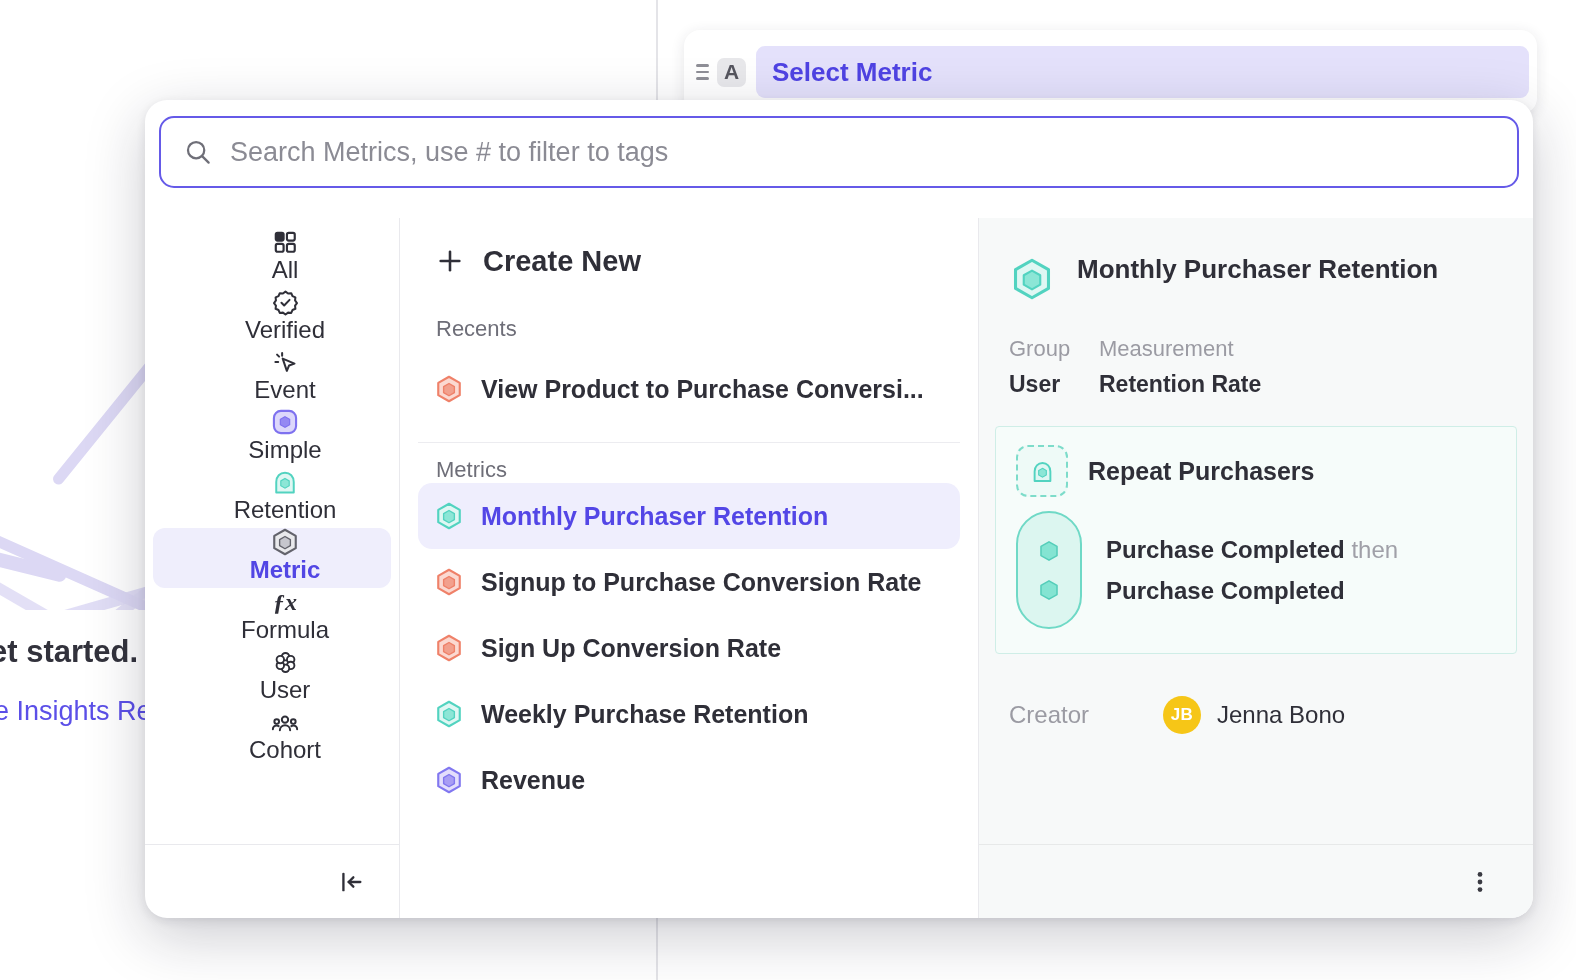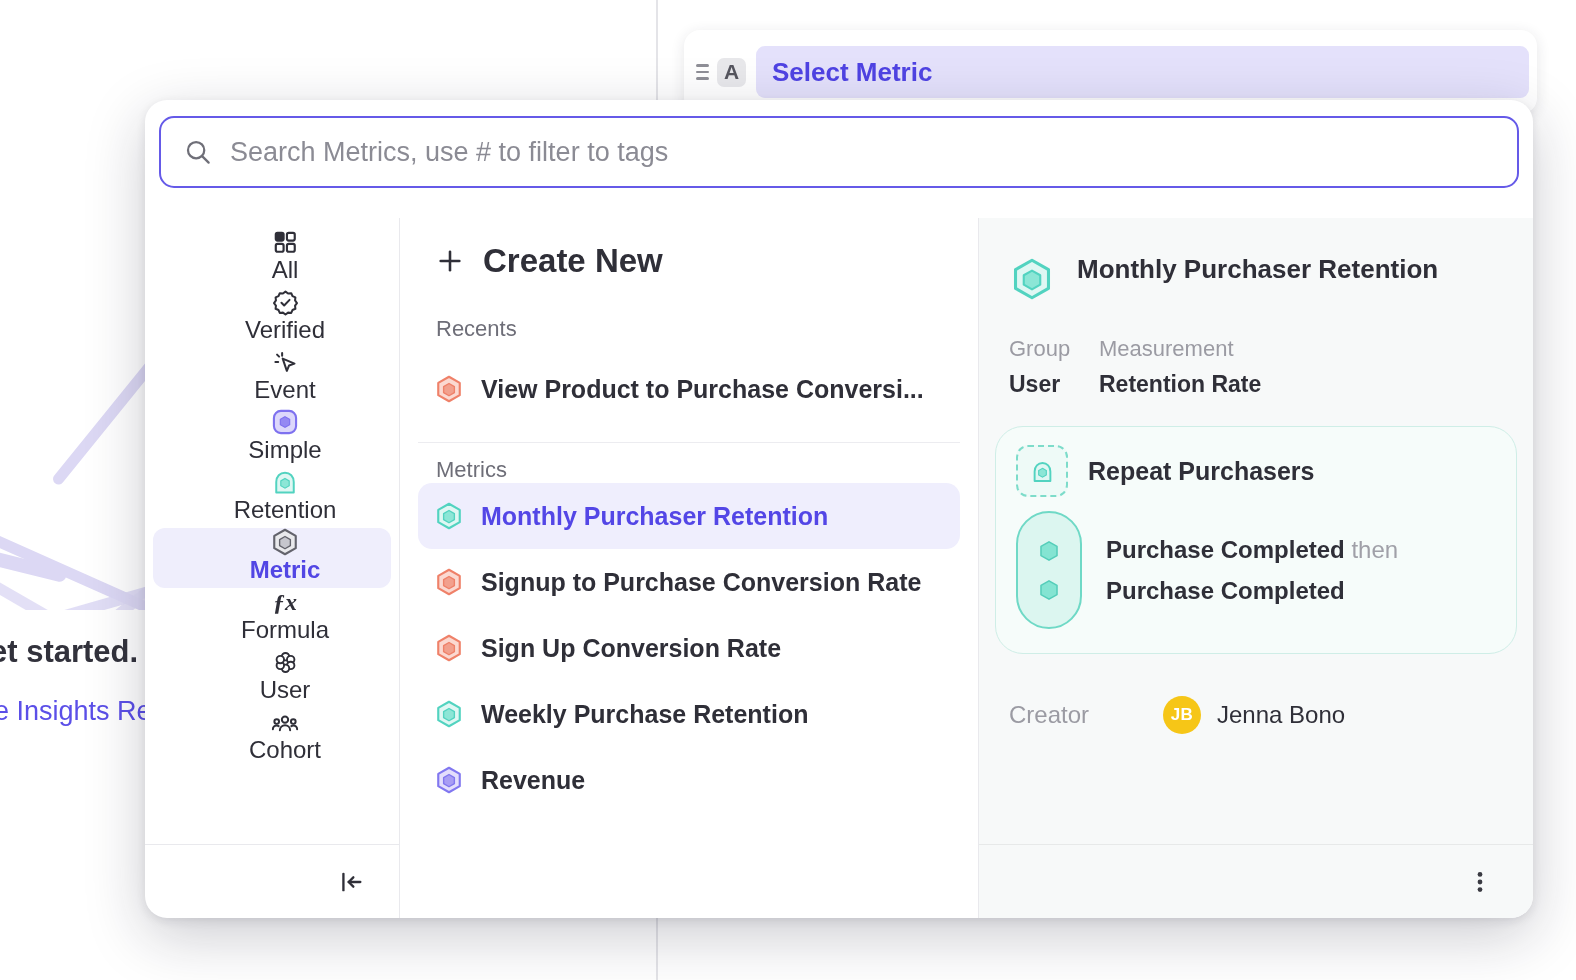--- a/index.html
+++ b/index.html
@@ -63,21 +63,21 @@
   }
   .side-item .sicon{width:28px;height:28px;display:flex;align-items:center;justify-content:center;flex:0 0 28px;}
   .side-item.selected{background:#efeefc;color:#5246e4;font-weight:600;}
   .side-footer{
     position:absolute;left:0;right:0;bottom:0;height:74px;border-top:1.5px solid #e9e9ed;
     display:flex;align-items:center;justify-content:flex-end;padding-right:34px;box-sizing:border-box;
   }
   .icon-btn{cursor:pointer;display:flex;align-items:center;justify-content:center;}
   
   .list{flex:1;padding:10px 18px 0;box-sizing:border-box;}
-  .create-row{height:66px;display:flex;align-items:center;gap:19px;padding-left:18px;font-size:33px;font-weight:700;color:#2f2f38;cursor:pointer;border-radius:14px;}
+  .create-row{height:66px;display:flex;align-items:center;gap:19px;padding-left:18px;font-size:29px;font-weight:700;color:#2f2f38;cursor:pointer;border-radius:14px;}
   .section-label{font-size:22px;font-weight:400;color:#6e6e78;padding-left:18px;margin-top:22px;}
   .item-row{
     height:66px;display:flex;align-items:center;gap:17px;padding-left:16px;border-radius:14px;
     font-size:25px;font-weight:600;color:#2f2f38;cursor:pointer;white-space:nowrap;
   }
   .item-row.recent{margin-top:14px;}
   .item-row.selected{background:#efeefd;color:#5346e6;}
   .list-divider{border:none;border-top:1.5px solid #ececf0;margin:20px 0 8px;}
   .hexicon{width:30px;height:30px;flex:0 0 30px;}
   .hexicon.purple{--s:#8177f0;--f:#e3defc;--if:#a89df4;}
@@ -88,21 +88,21 @@
   .detail{width:555px;flex:0 0 555px;border-left:1.5px solid #e9e9ed;background:#f7f9f9;position:relative;padding:36px 16px 0;box-sizing:border-box;}
   .detail-head{display:flex;gap:22px;padding-left:14px;}
   .detail-head .bighex{width:46px;height:46px;flex:0 0 46px;margin-top:2px;}
   .detail-title{font-size:26px;font-weight:700;color:#2f2f38;}
   .detail-sub{font-size:24px;color:#8b8b93;margin-top:9px;}
   .meta{display:flex;margin-top:34px;padding-left:14px;}
   .meta .mcol1{width:90px;}
   .meta .mlabel{font-size:22px;color:#9b9ba3;}
   .meta .mvalue{font-size:23px;font-weight:600;color:#2f2f38;margin-top:9px;}
   .tealcard{
-    margin:28px 0 0;background:#f6fcfa;border:1.5px solid #cfeee7;border-radius:28px;
+    margin:28px 0 0;background:#f6fcfa;border:1.5px solid #cfeee7;border-radius:4px;
     padding:18px 20px 24px;box-sizing:border-box;
   }
   .card-head{display:flex;align-items:center;gap:20px;}
   .dashbox{
     width:48px;height:48px;border:2px dashed #7ddcca;border-radius:12px;background:#eefaf7;
     display:flex;align-items:center;justify-content:center;flex:0 0 48px;
   }
   .card-title{font-size:25px;font-weight:700;color:#2f2f38;}
   .card-body{display:flex;align-items:center;gap:24px;margin-top:14px;}
   .capsule{

